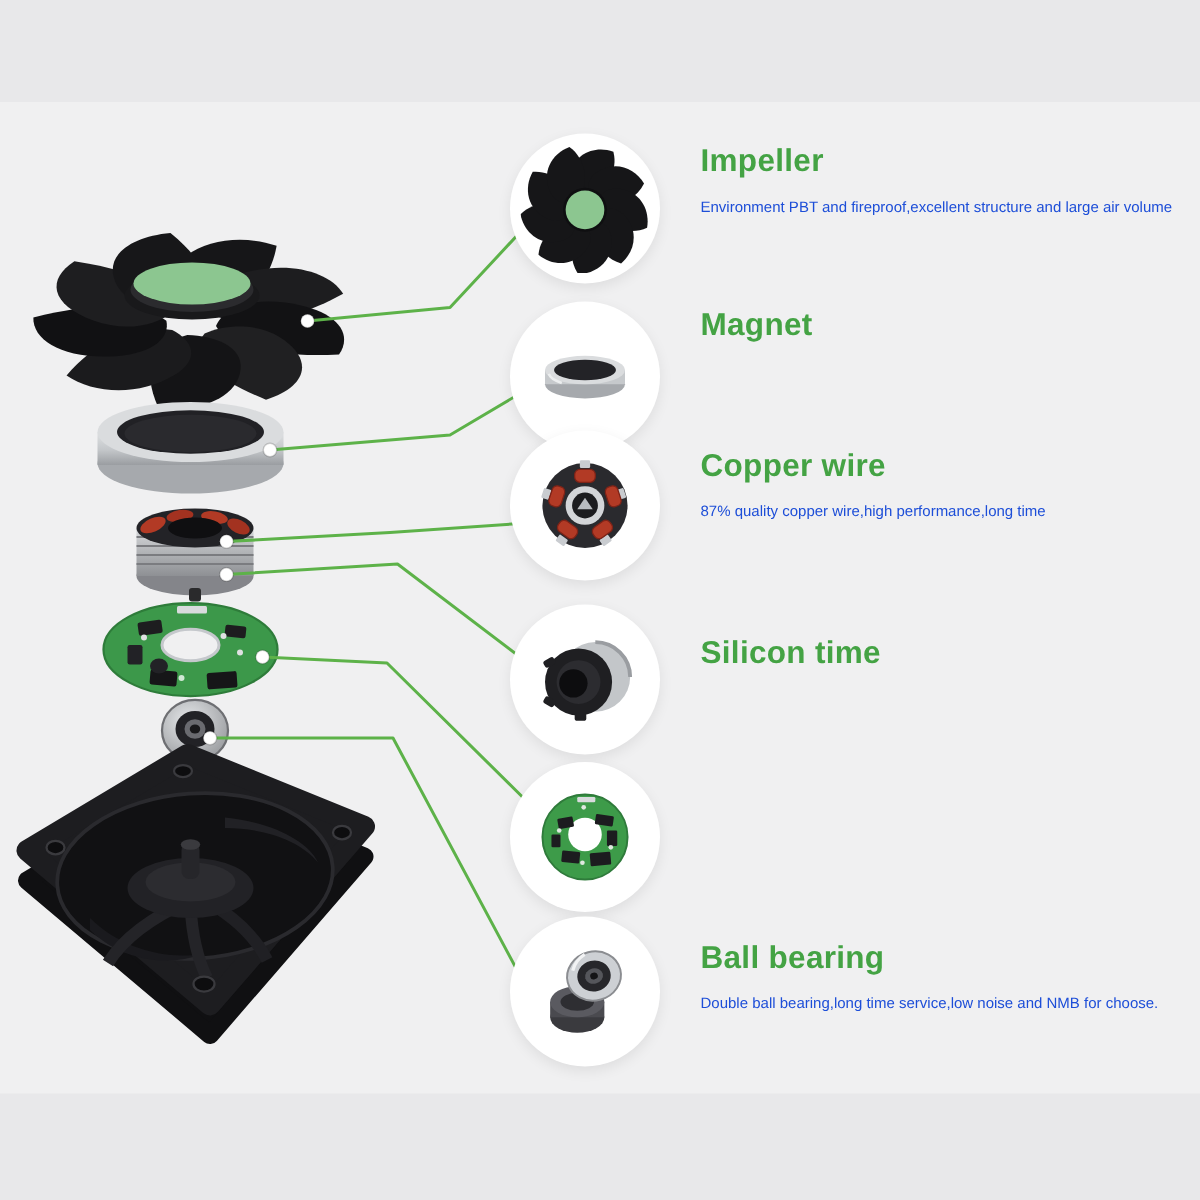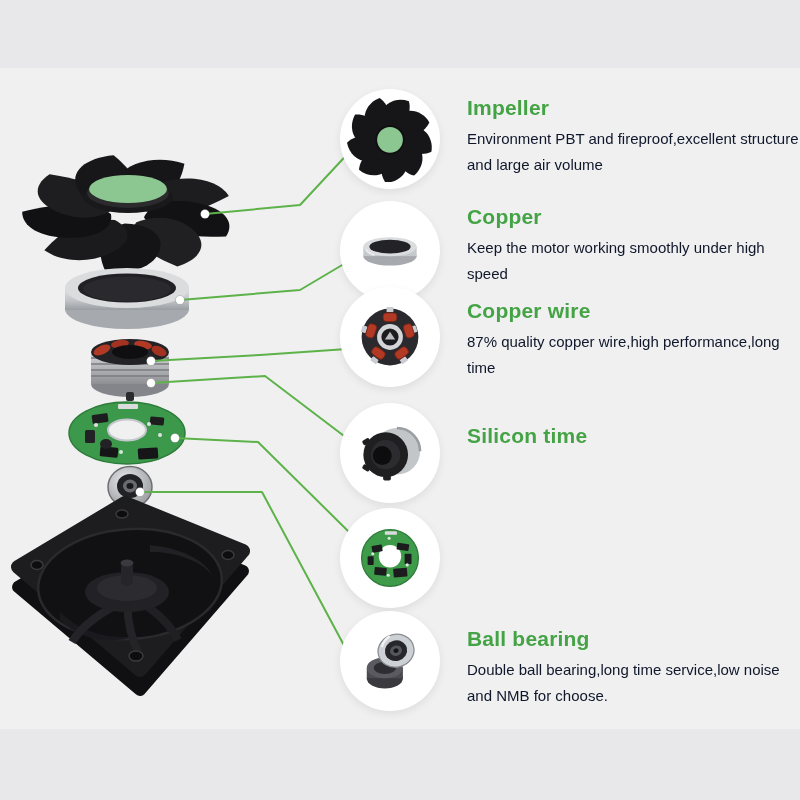--- a/index.html
+++ b/index.html
@@ -15,21 +15,21 @@
   .part-row{position:absolute;left:0;width:642px;height:102px;}
   .thumb{
     position:absolute;left:340px;top:0;width:100px;height:100px;
     border-radius:50%;background:#ffffff;
     box-shadow:0 3px 9px rgba(0,0,0,.08);
     display:flex;align-items:center;justify-content:center;
   }
   .thumb svg{display:block;}
   .ptext{position:absolute;left:467px;width:332px;}
   .ptext h3{margin:0 0 6px 0;font-size:21px;font-weight:700;color:#44a344;letter-spacing:.2px;}
-  .ptext p{margin:0;font-size:15px;line-height:26px;color:#0f172a;}
+  .ptext p{margin:0;font-size:10px;line-height:26px;color:#1d4ed8;}
 </style>
 </head>
 <body>
 
 <div class="band top"></div>
 <div class="band bottom"></div>
 
 <svg id="diagram-svg" width="800" height="800" viewBox="0 0 800 800">
   <defs>
     <linearGradient id="steelV" x1="0" y1="0" x2="0" y2="1">
@@ -176,22 +176,21 @@
   <div class="thumb">
     <svg width="86" height="86" viewBox="0 0 100 100">
       <ellipse cx="50" cy="56" rx="31" ry="11" fill="#a6a9ad"></ellipse>
       <rect x="19" y="45" width="62" height="11" fill="#c6c9cc"></rect>
       <ellipse cx="50" cy="45" rx="31" ry="11" fill="#dadcde"></ellipse>
       <ellipse cx="50" cy="45" rx="24" ry="8" fill="#232327"></ellipse>
       <path d="M22,48 a31,11 0 0 0 10,7" stroke="#eceeef" stroke-width="2" fill="none"></path>
     </svg>
   </div>
   <div class="ptext" style="top:4px">
-    <h3>Copper</h3>
-    <p>Keep the motor working smoothly under high speed</p>
+    <h3>Magnet</h3>
   </div>
 </div>
 
 <div class="part-row" style="top:287px">
   <div class="thumb">
     <svg width="86" height="86" viewBox="0 0 100 100">
       <circle cx="50" cy="50" r="33" fill="#2a2a2e"></circle>
       <g fill="#c9ccd0">
         <rect x="46" y="15" width="8" height="6" rx="1"></rect>
         <rect x="74" y="38" width="8" height="6" rx="1" transform="rotate(72 78 41)"></rect>

